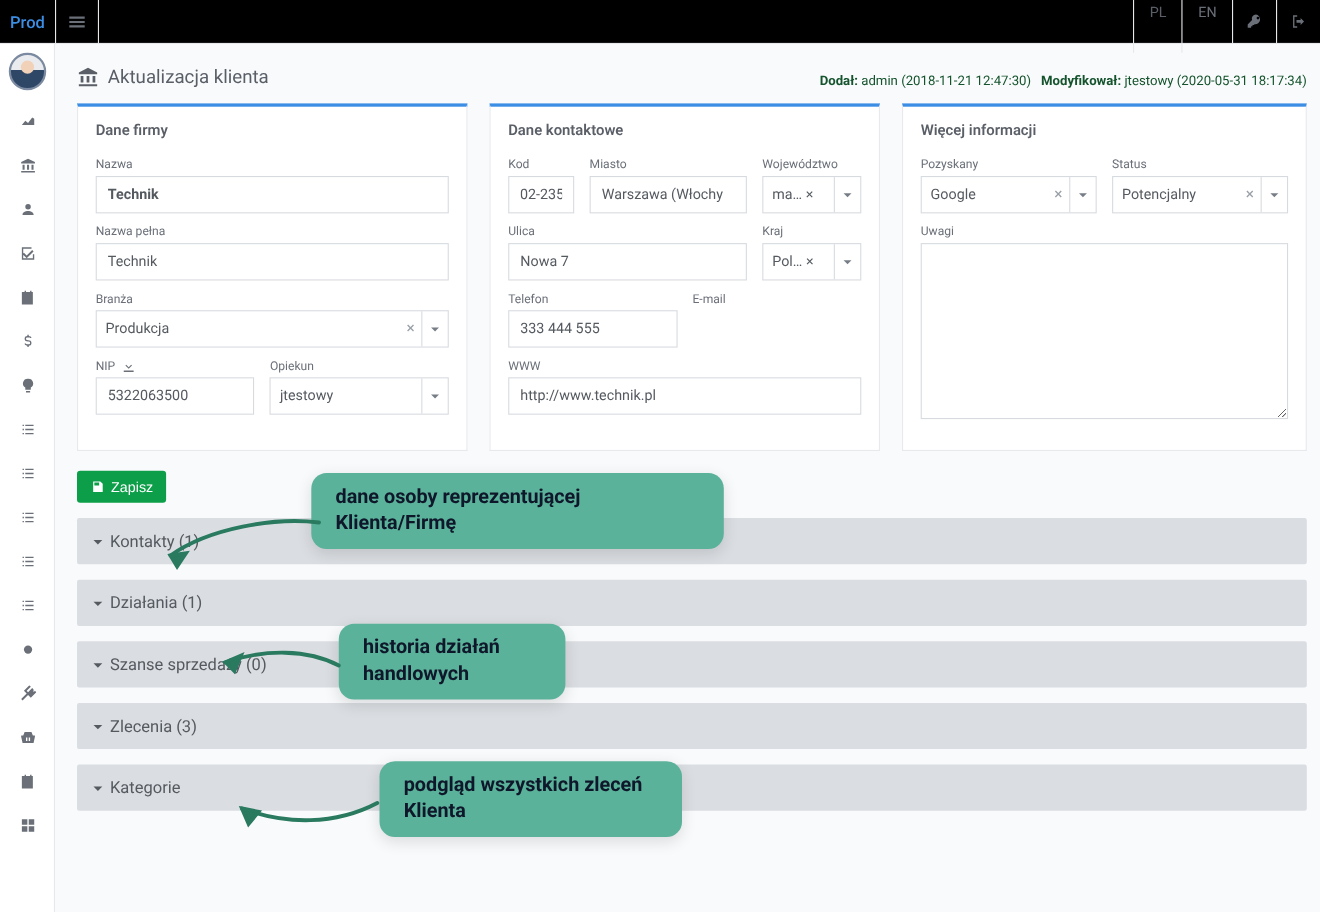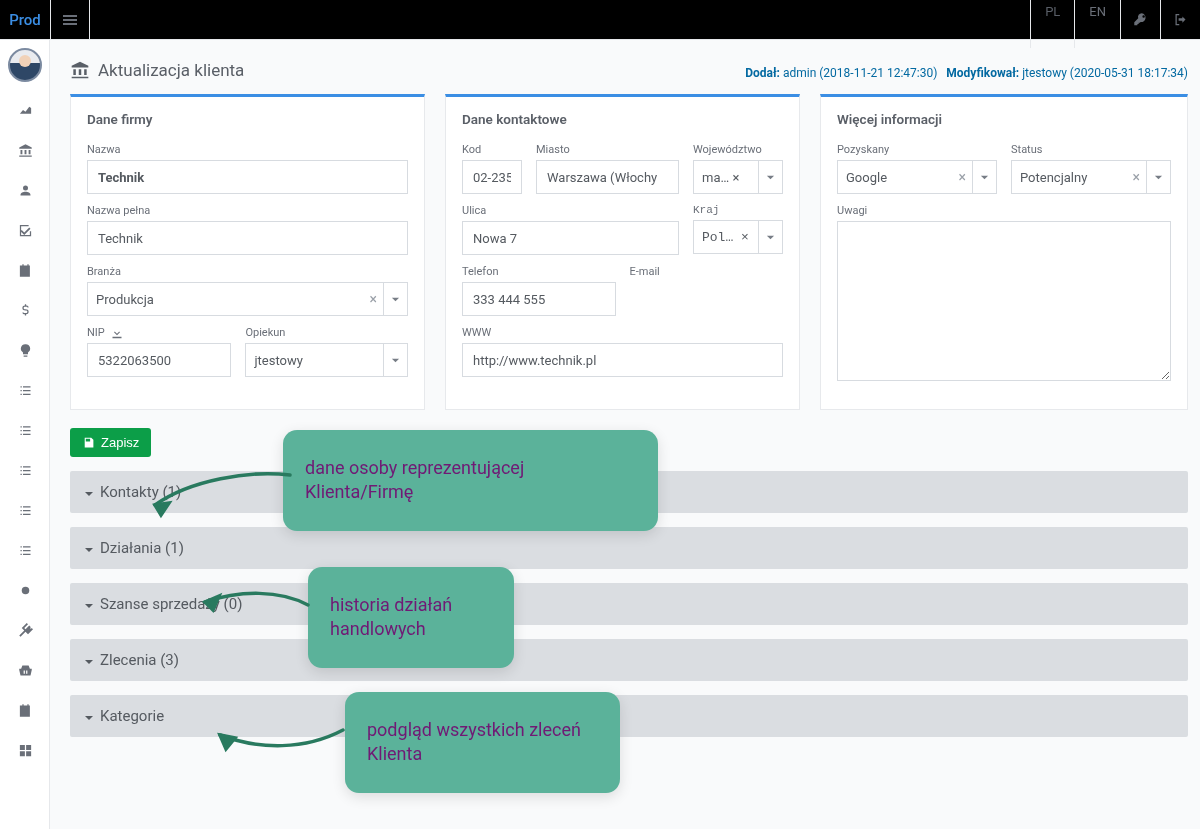--- a/index.html
+++ b/index.html
@@ -54,21 +54,21 @@
   .main {
     position:absolute; left:50px; top:40px; right:0; bottom:0;
     padding: 20px 12px 20px 20px; overflow:auto;
   }
   .page-header {
     display:flex; align-items:flex-end; justify-content:space-between;
     margin-bottom: 14px;
   }
   .page-title { display:flex; align-items:center; gap:8px; font-size:17px; color:#5a5f67; font-weight:400; }
   .page-title svg { width:20px; height:20px; fill:#5a5f67; }
-  .meta { font-size:12px; color:#0369a1; }
+  .meta { font-size:12px; color:#14532d; }
   .meta b { font-weight:700; }
   
   .panels { display:flex; gap:20px; margin-bottom:18px; }
   .panel { background:#fff; border:1px solid #e7e9ec; border-top:3px solid #3b8ee4; flex:1; padding:14px 16px 18px; }
   .panel-narrow { flex: 0 0 355px; }
   .panel-title { font-size:13.5px; font-weight:600; color:#5a5f67; margin-bottom:16px; }
   .form-row { display:flex; gap:14px; margin-bottom:10px; }
   .form-group { flex:1; display:flex; flex-direction:column; }
   .form-label { font-size:11px; color:#6a6f78; margin-bottom:4px; display:flex; align-items:center; gap:6px; }
   .form-label svg { width:12px; height:12px; fill:#6a6f78; }
@@ -94,22 +94,22 @@
   
   .acc {
     background:#dadde1; border-radius:2px; padding:12px 14px; margin-bottom:14px;
     display:flex; align-items:center; gap:6px; cursor:pointer;
   }
   .acc .caret-down { width:10px; height:10px; }
   .acc .caret-down svg { width:10px; height:10px; fill:#555a60; }
   .acc-title { font-size:15px; color:#555a60; }
   
   .anno {
-    position:absolute; background:#5bb29a; color:#701a75; border-radius:14px;
-    padding:26px 22px; font-size:18px; font-weight:400; line-height:1.35;
+    position:absolute; background:#5bb29a; color:#0f172a; border-radius:14px;
+    padding:10px 22px; font-size:18px; font-weight:700; line-height:1.35;
     box-shadow:0 4px 14px rgba(0,0,0,0.12);
   }
   .arrow { position:absolute; pointer-events:none; }
   .arrow path { stroke:#297a5f; stroke-width:3.5; fill:none; stroke-linecap:round; }
   .arrow .head { fill:#297a5f; }
 </style>
 </head>
 <body>
 
 <div class="topbar">
@@ -316,21 +316,21 @@
                 </svg>
               </div>
           </div>
         </div>
       </div>
       <div class="form-row">
         <div class="form-group">
           <label class="form-label">Ulica</label>
           <input class="input" value="Nowa 7" style="">
         </div>
-        <div class="form-group" style="flex:0 0 90px;font-family:Liberation Mono, monospace;">
+        <div class="form-group" style="flex:0 0 90px;">
           <label class="form-label">Kraj</label>
           <div class="select-box">
             <div class="val">Pol… ×</div>
             <div class="caret">
                 <svg viewBox="0 0 10 10">
                   <path d="M1 3l4 4 4-4z"></path>
                 </svg>
               </div>
           </div>
         </div>

